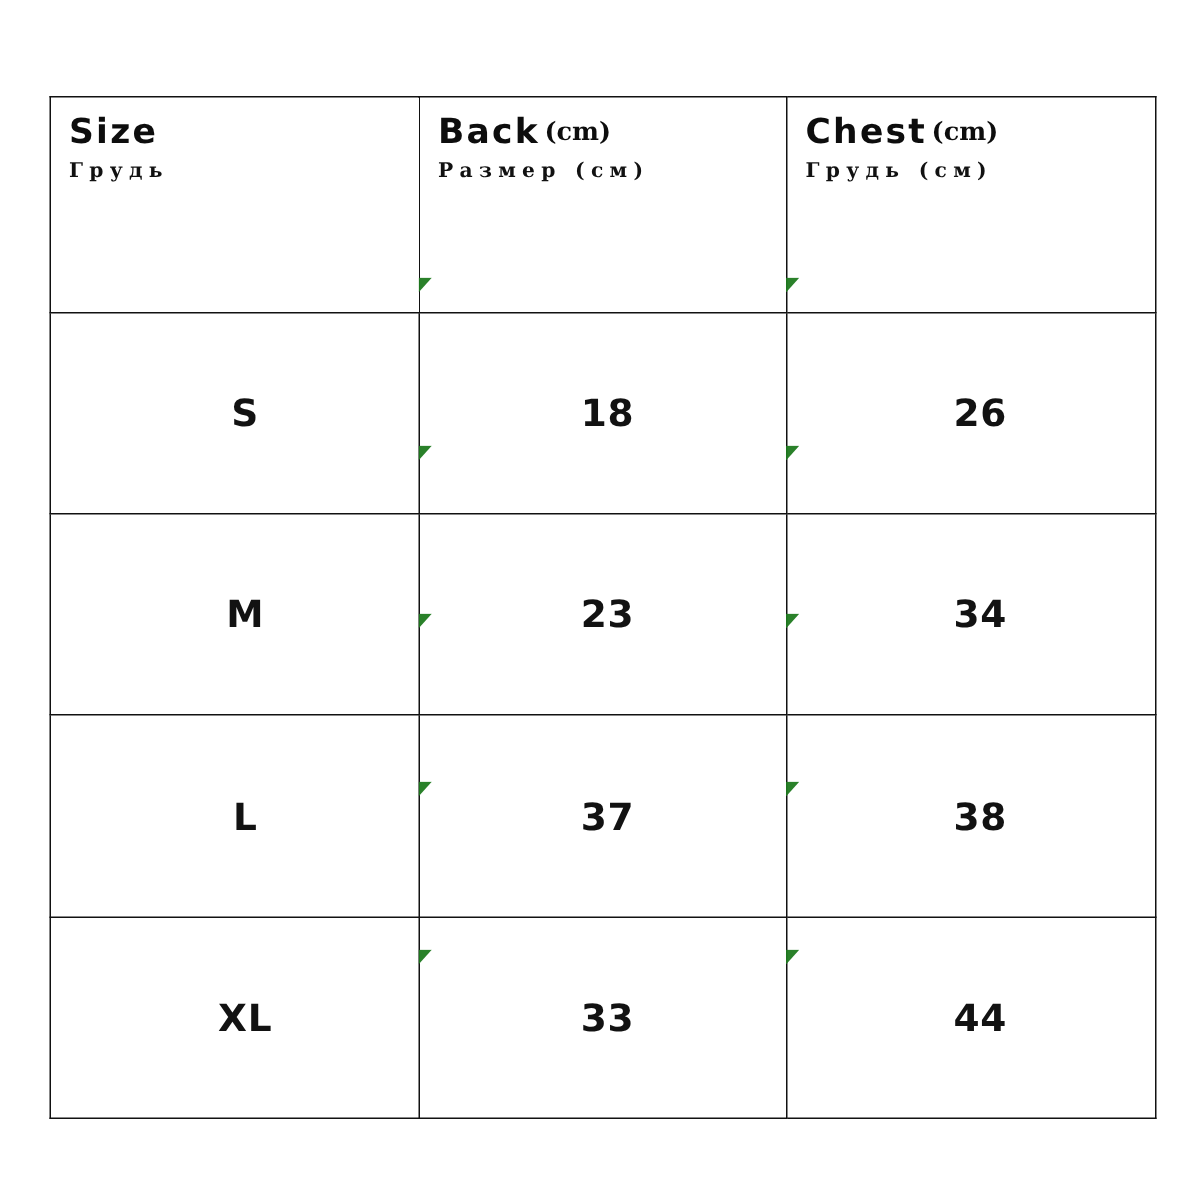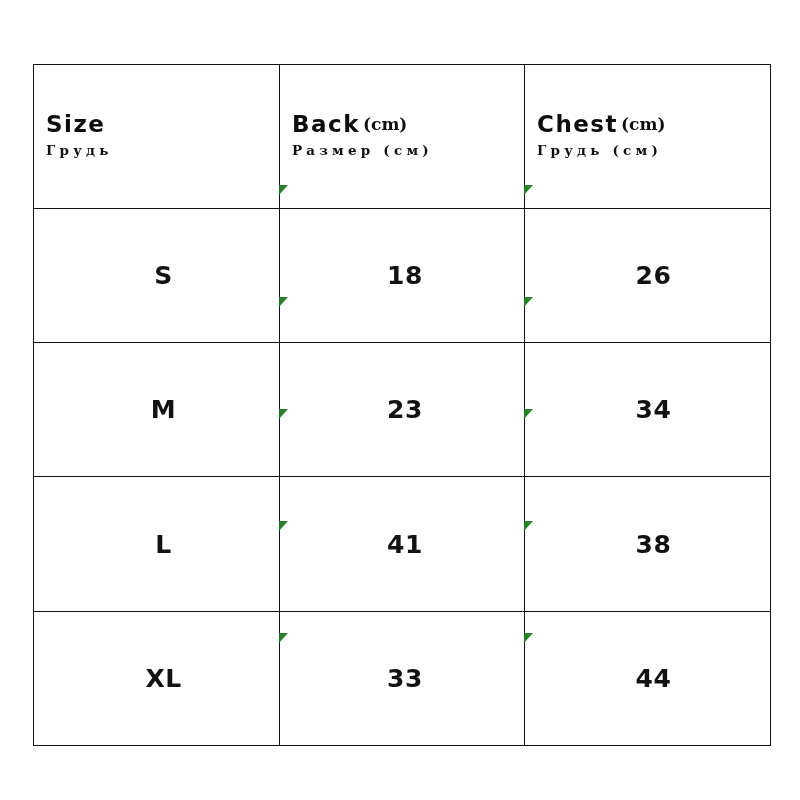--- a/index.html
+++ b/index.html
@@ -55,21 +55,20 @@
     position: relative;
   }
 
   .head-cell {
     position: relative;
     height: 120px;
     padding-left: 12px;
     box-sizing: border-box;
     display: flex;
     flex-direction: column;
-    justify-content: center;
   }
 
   .head-en {
     font-family: "DejaVu Sans", sans-serif;
     font-weight: 700;
     font-size: 23px;
     line-height: 25px;
     color: #0d0d0d;
     letter-spacing: 1.5px;
     white-space: nowrap;
@@ -188,21 +187,21 @@
         <td>
             <div class="cell-inner chest-col">34</div>
           </td>
       </tr>
 
       <tr class="data-row">
         <td>
             <div class="cell-inner size-col">L</div>
           </td>
         <td>
-            <div class="cell-inner back-col">41</div>
+            <div class="cell-inner back-col">37</div>
           </td>
         <td>
             <div class="cell-inner chest-col">38</div>
           </td>
       </tr>
 
       <tr class="data-row">
         <td>
             <div class="cell-inner size-col">XL</div>
           </td>

